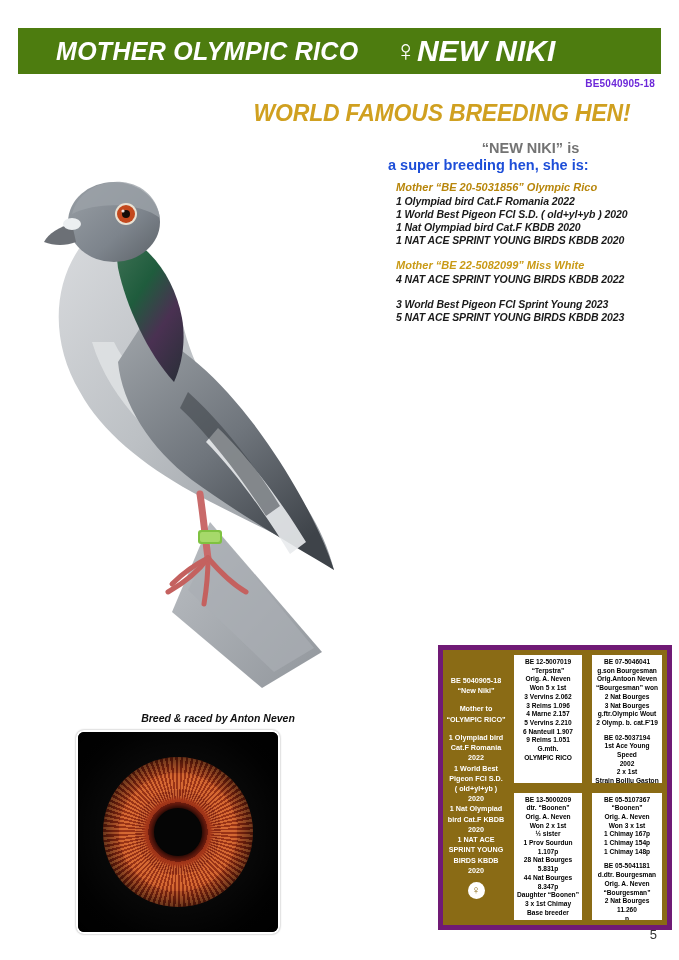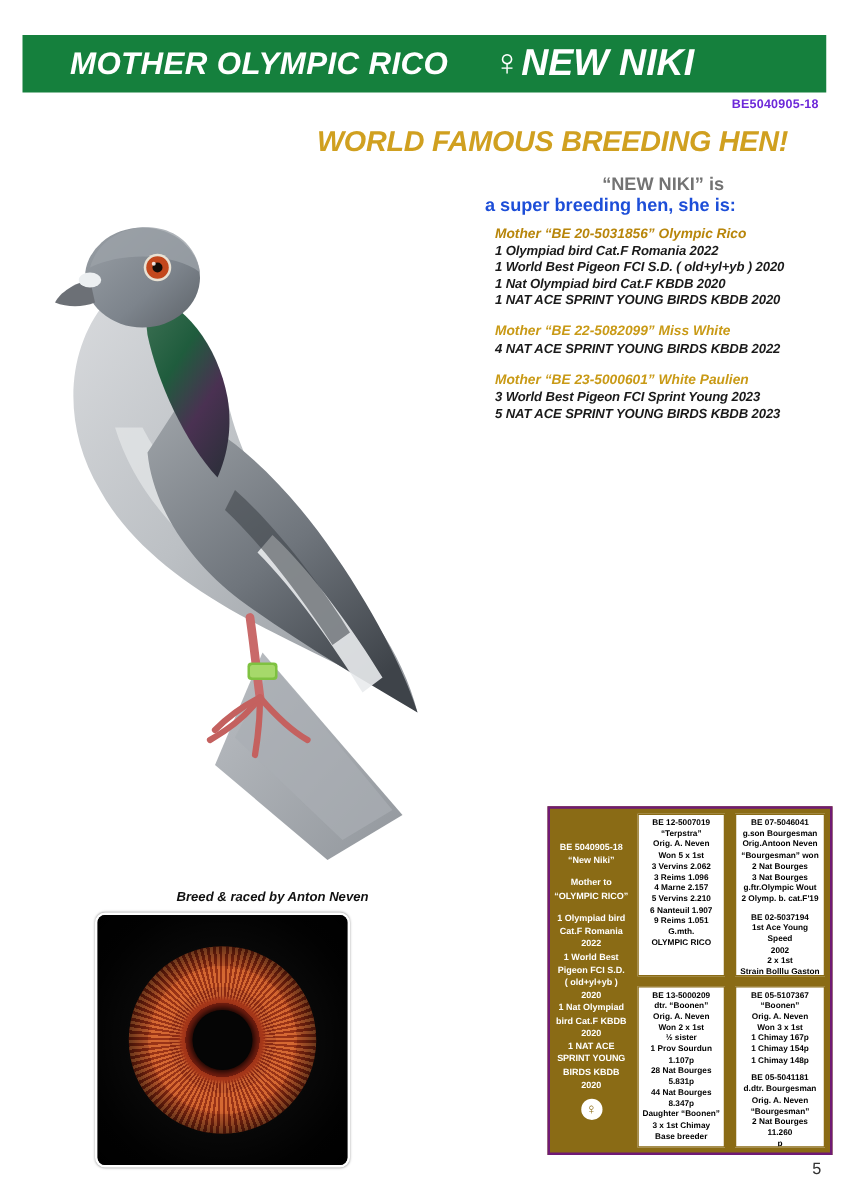--- a/index.html
+++ b/index.html
@@ -18,21 +18,21 @@
     position: absolute;
     left: 0; top: 0;
     width: 679px; height: 960px;
     background: #ffffff;
   }
   
   .header-bar {
     position: absolute;
     left: 18px; top: 28px;
     width: 643px; height: 46px;
-    background: #15803d;
+    background: #4d7c0f;
     display: flex;
     align-items: center;
   }
   .header-left {
     font-size: 25px;
     font-weight: bold;
     font-style: italic;
     color: #ffffff;
     letter-spacing: 0.3px;
     margin-left: 38px;
@@ -179,21 +179,21 @@
     position: absolute;
     left: 0; top: 0; right: 0; bottom: 0;
     background: radial-gradient(circle at 50% 50%, rgba(0,0,0,0) 40%, rgba(0,0,0,0.85) 78%, #000 100%);
   }
   
   .pedigree {
     position: absolute;
     left: 438px; top: 645px;
     width: 224px; height: 275px;
     background: #8a6b15;
-    border: 2px solid #701a75;
+    border: 5px solid #701a75;
     display: grid;
     grid-template-columns: 66px 78px 80px;
     grid-template-rows: 1fr 1fr;
     gap: 0;
     color: #ffffff;
   }
   .ped-cell {
     padding: 2px 2px;
     overflow: hidden;
   }
@@ -342,21 +342,20 @@
       <div class="line">1 Nat Olympiad bird Cat.F KBDB 2020</div>
       <div class="line">1 NAT ACE SPRINT YOUNG BIRDS KBDB 2020</div>
     </div>
 
     <div class="group">
       <div class="sub-head gold2">Mother “BE 22-5082099” Miss White</div>
       <div class="line">4 NAT ACE SPRINT YOUNG BIRDS KBDB 2022</div>
     </div>
 
     <div class="group">
-      <div class="sub-head gold2">Mother “BE 23-5000601” White Paulien</div>
       <div class="line">3 World Best Pigeon FCI Sprint Young 2023</div>
       <div class="line">5 NAT ACE SPRINT YOUNG BIRDS KBDB 2023</div>
     </div>
 
   </div>
 
   <div class="breed-caption">Breed &amp; raced by Anton Neven</div>
 
   <div class="eye-frame">
     <div class="eye-inner"></div>

